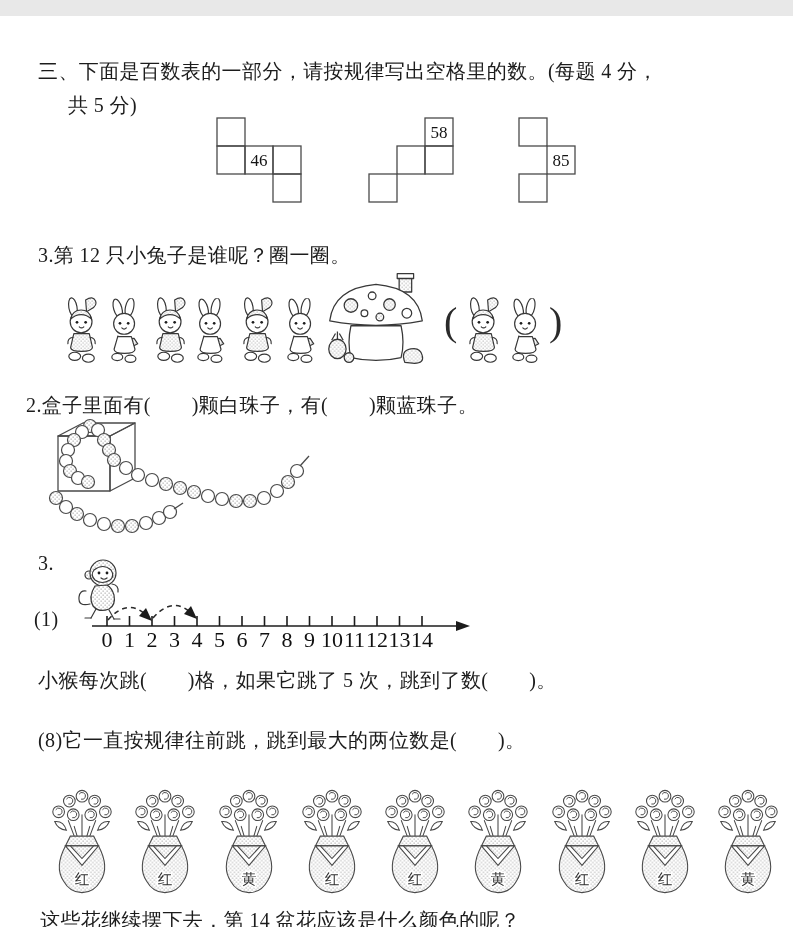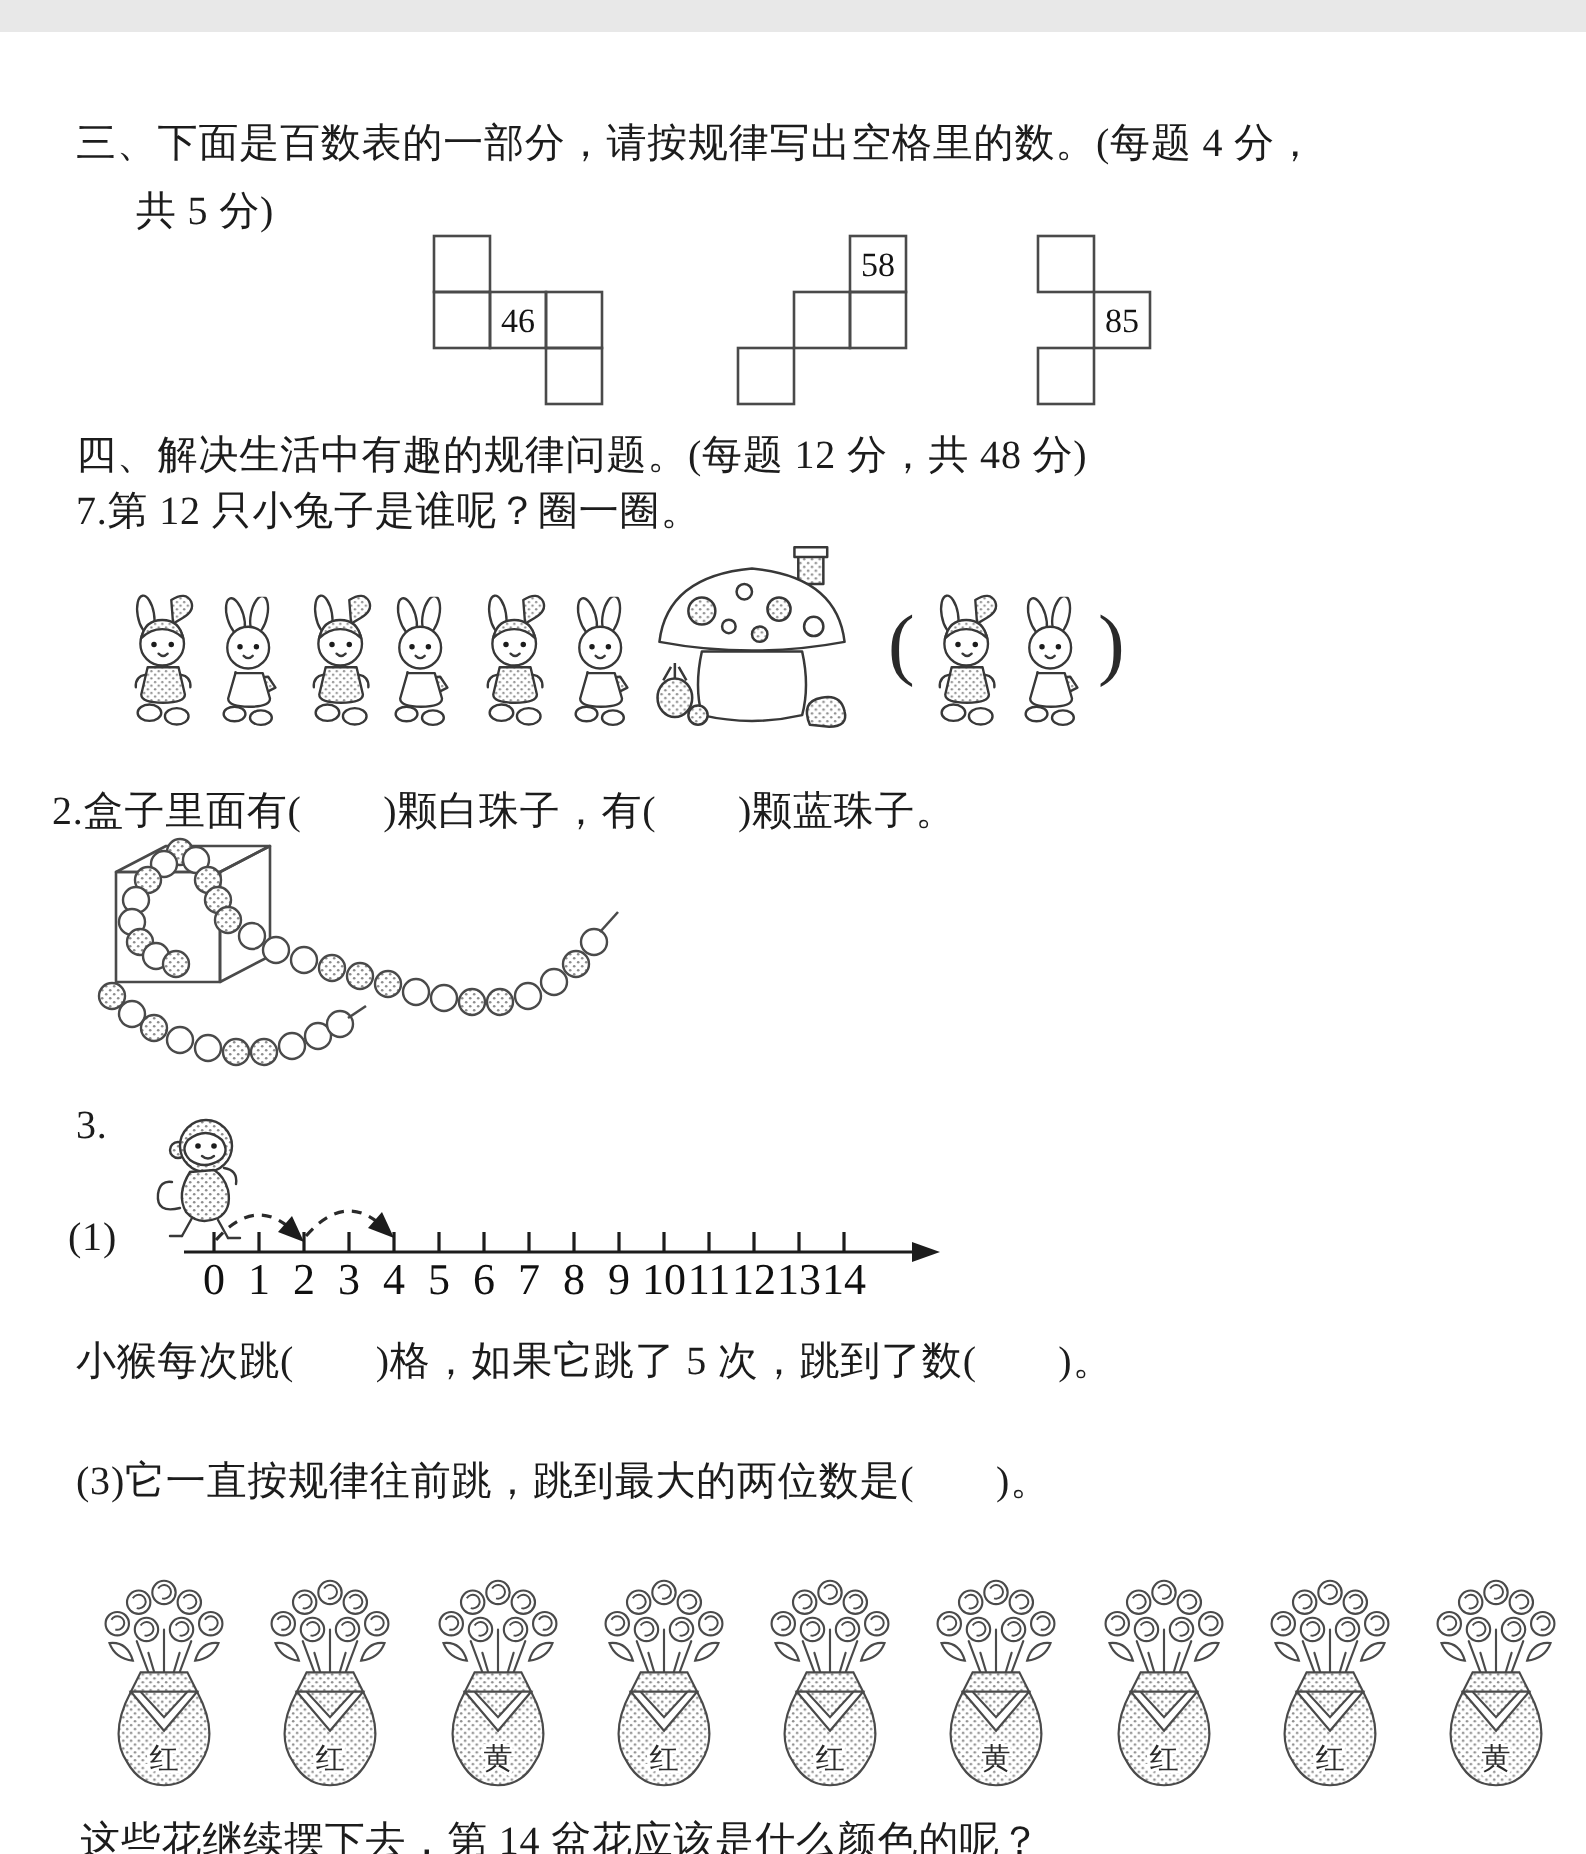--- a/index.html
+++ b/index.html
@@ -139,22 +139,21 @@
 
   <svg class="abs" style="left:518px; top:101px" width="58" height="88" viewBox="0 0 58 88">
     <g fill="none" stroke="#4a4a4a" stroke-width="1.3">
       <rect x="1" y="1" width="28" height="28"></rect>
       <rect x="29" y="29" width="28" height="28"></rect>
       <rect x="1" y="57" width="28" height="28"></rect>
     </g>
     <text class="gridnum" x="43" y="49" text-anchor="middle">85</text>
   </svg>
 
-  <div class="t" style="left:38px; top:198px">四、解决生活中有趣的规律问题。(每题 12 分，共 48 分)</div>
-  <div class="t" style="left:38px; top:226px">7.第 12 只小兔子是谁呢？圈一圈。</div>
+  <div class="t" style="left:38px; top:226px">3.第 12 只小兔子是谁呢？圈一圈。</div>
 
   <div class="abs" style="left:52px; top:256px; width:545px; height:100px">
     <svg class="rab" style="left:10px;  top:22px" viewBox="0 0 44 74">
         <use href="#rab-a"></use>
       </svg>
     <svg class="rab" style="left:53px;  top:24px" viewBox="0 0 44 74">
         <use href="#rab-b"></use>
       </svg>
     <svg class="rab" style="left:99px;  top:22px" viewBox="0 0 44 74">
         <use href="#rab-a"></use>
@@ -290,21 +289,21 @@
       <text class="ticknum" x="247.5" y="101">9</text>
       <text class="ticknum" x="270" y="101">10</text>
       <text class="ticknum" x="292.5" y="101">11</text>
       <text class="ticknum" x="315" y="101">12</text>
       <text class="ticknum" x="337.5" y="101">13</text>
       <text class="ticknum" x="360" y="101">14</text>
     </g>
   </svg>
 
   <div class="t" style="left:38px; top:651px">小猴每次跳(　　)格，如果它跳了 5 次，跳到了数(　　)。</div>
-  <div class="t" style="left:38px; top:711px">(3)它一直按规律往前跳，跳到最大的两位数是(　　)。</div>
+  <div class="t" style="left:38px; top:711px">(8)它一直按规律往前跳，跳到最大的两位数是(　　)。</div>
 
   <div class="vases">
     <svg class="vase" viewBox="0 0 76 112">
       <use href="#vasesym"></use>
         <text class="vlabel" x="38" y="99" text-anchor="middle">红</text>
       </svg>
     <svg class="vase" viewBox="0 0 76 112">
       <use href="#vasesym"></use>
         <text class="vlabel" x="38" y="99" text-anchor="middle">红</text>
       </svg>

